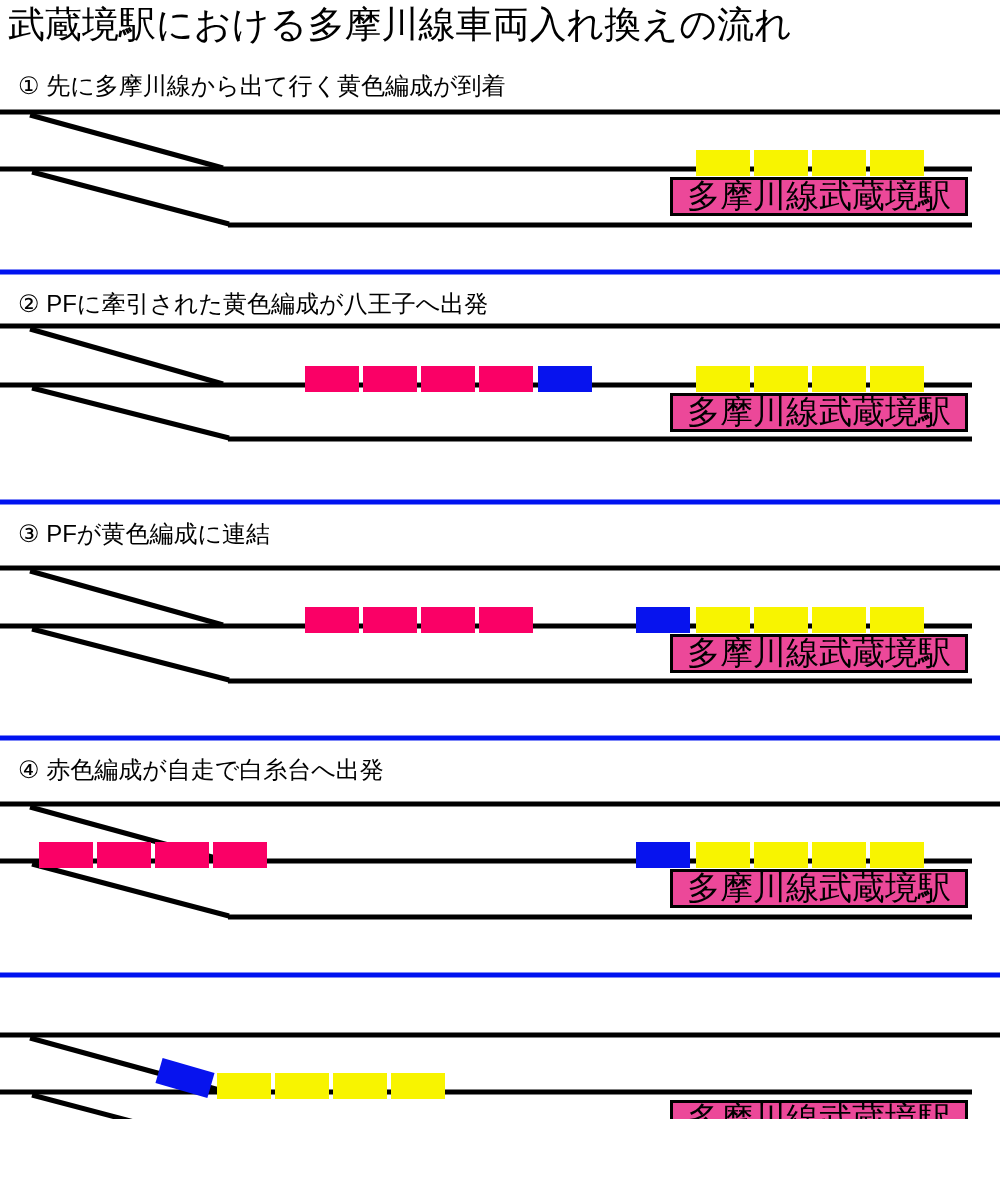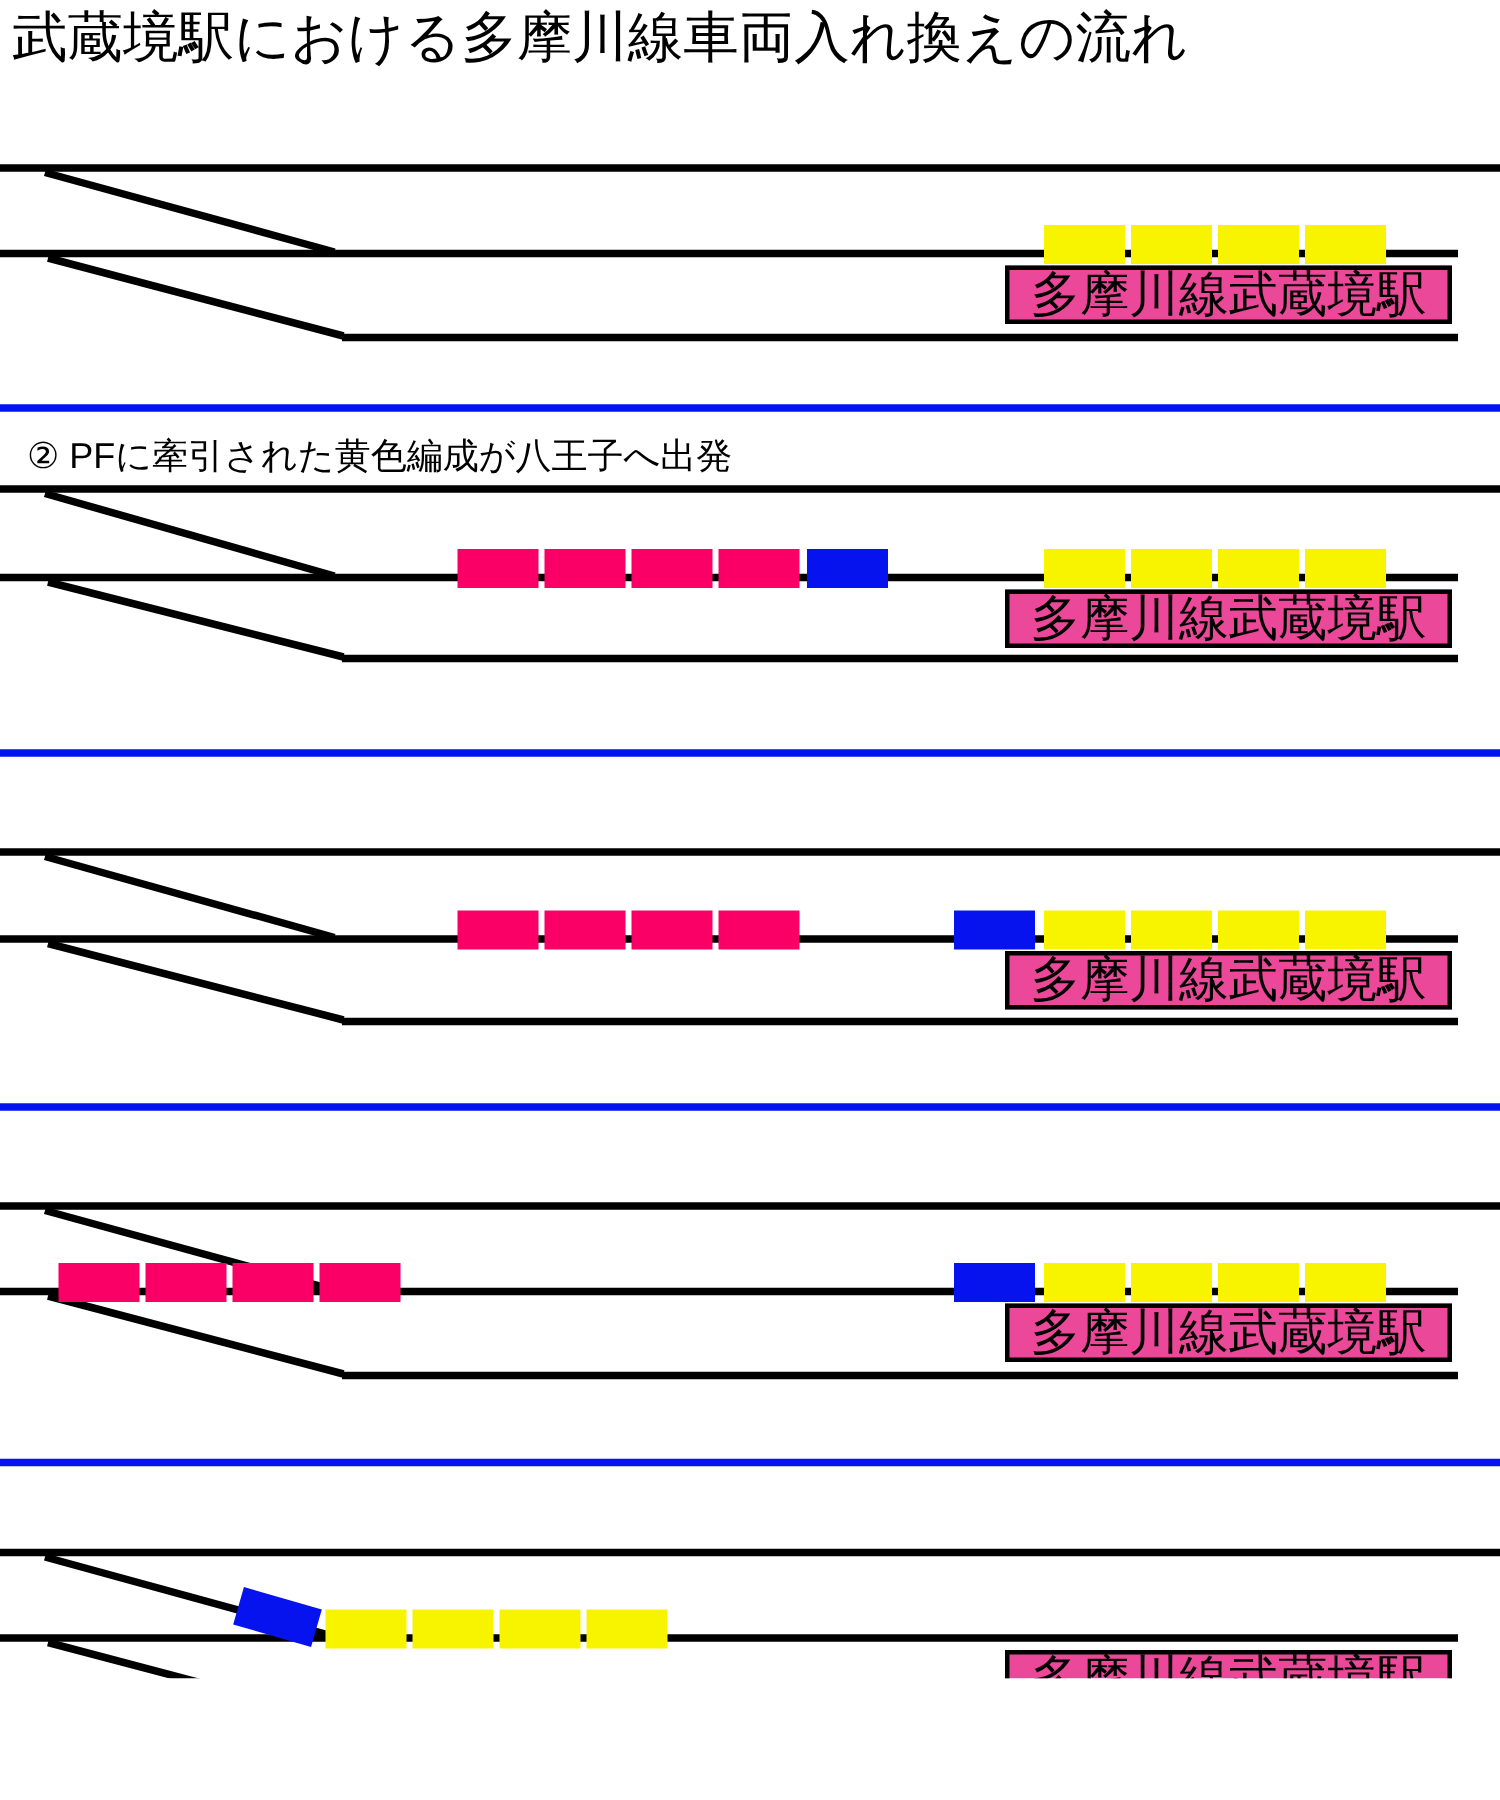--- a/index.html
+++ b/index.html
@@ -90,21 +90,24 @@
       <rect x="870" y="842" width="54" height="26" fill="#f8f400"></rect>
       <rect x="158" y="1065" width="54" height="26" fill="#0713ee" transform="rotate(16 185 1078)"></rect>
       <rect x="217" y="1073" width="54" height="26" fill="#f8f400"></rect>
       <rect x="275" y="1073" width="54" height="26" fill="#f8f400"></rect>
       <rect x="333" y="1073" width="54" height="26" fill="#f8f400"></rect>
       <rect x="391" y="1073" width="54" height="26" fill="#f8f400"></rect>
     </svg>
 
   <h1 class="title">武蔵境駅における多摩川線車両入れ換えの流れ</h1>
 
+  <div class="heading" style="top:70px">① 先に多摩川線から出て行く黄色編成が到着</div>
   <div class="heading" style="top:288px">② PFに牽引された黄色編成が八王子へ出発</div>
+  <div class="heading" style="top:518px">③ PFが黄色編成に連結</div>
+  <div class="heading" style="top:754px">④ 赤色編成が自走で白糸台へ出発</div>
 
   <div class="station-box" style="top:177px">
     <span>多摩川線武蔵境駅</span>
   </div>
   <div class="station-box" style="top:393px">
     <span>多摩川線武蔵境駅</span>
   </div>
   <div class="station-box" style="top:634px">
     <span>多摩川線武蔵境駅</span>
   </div>

